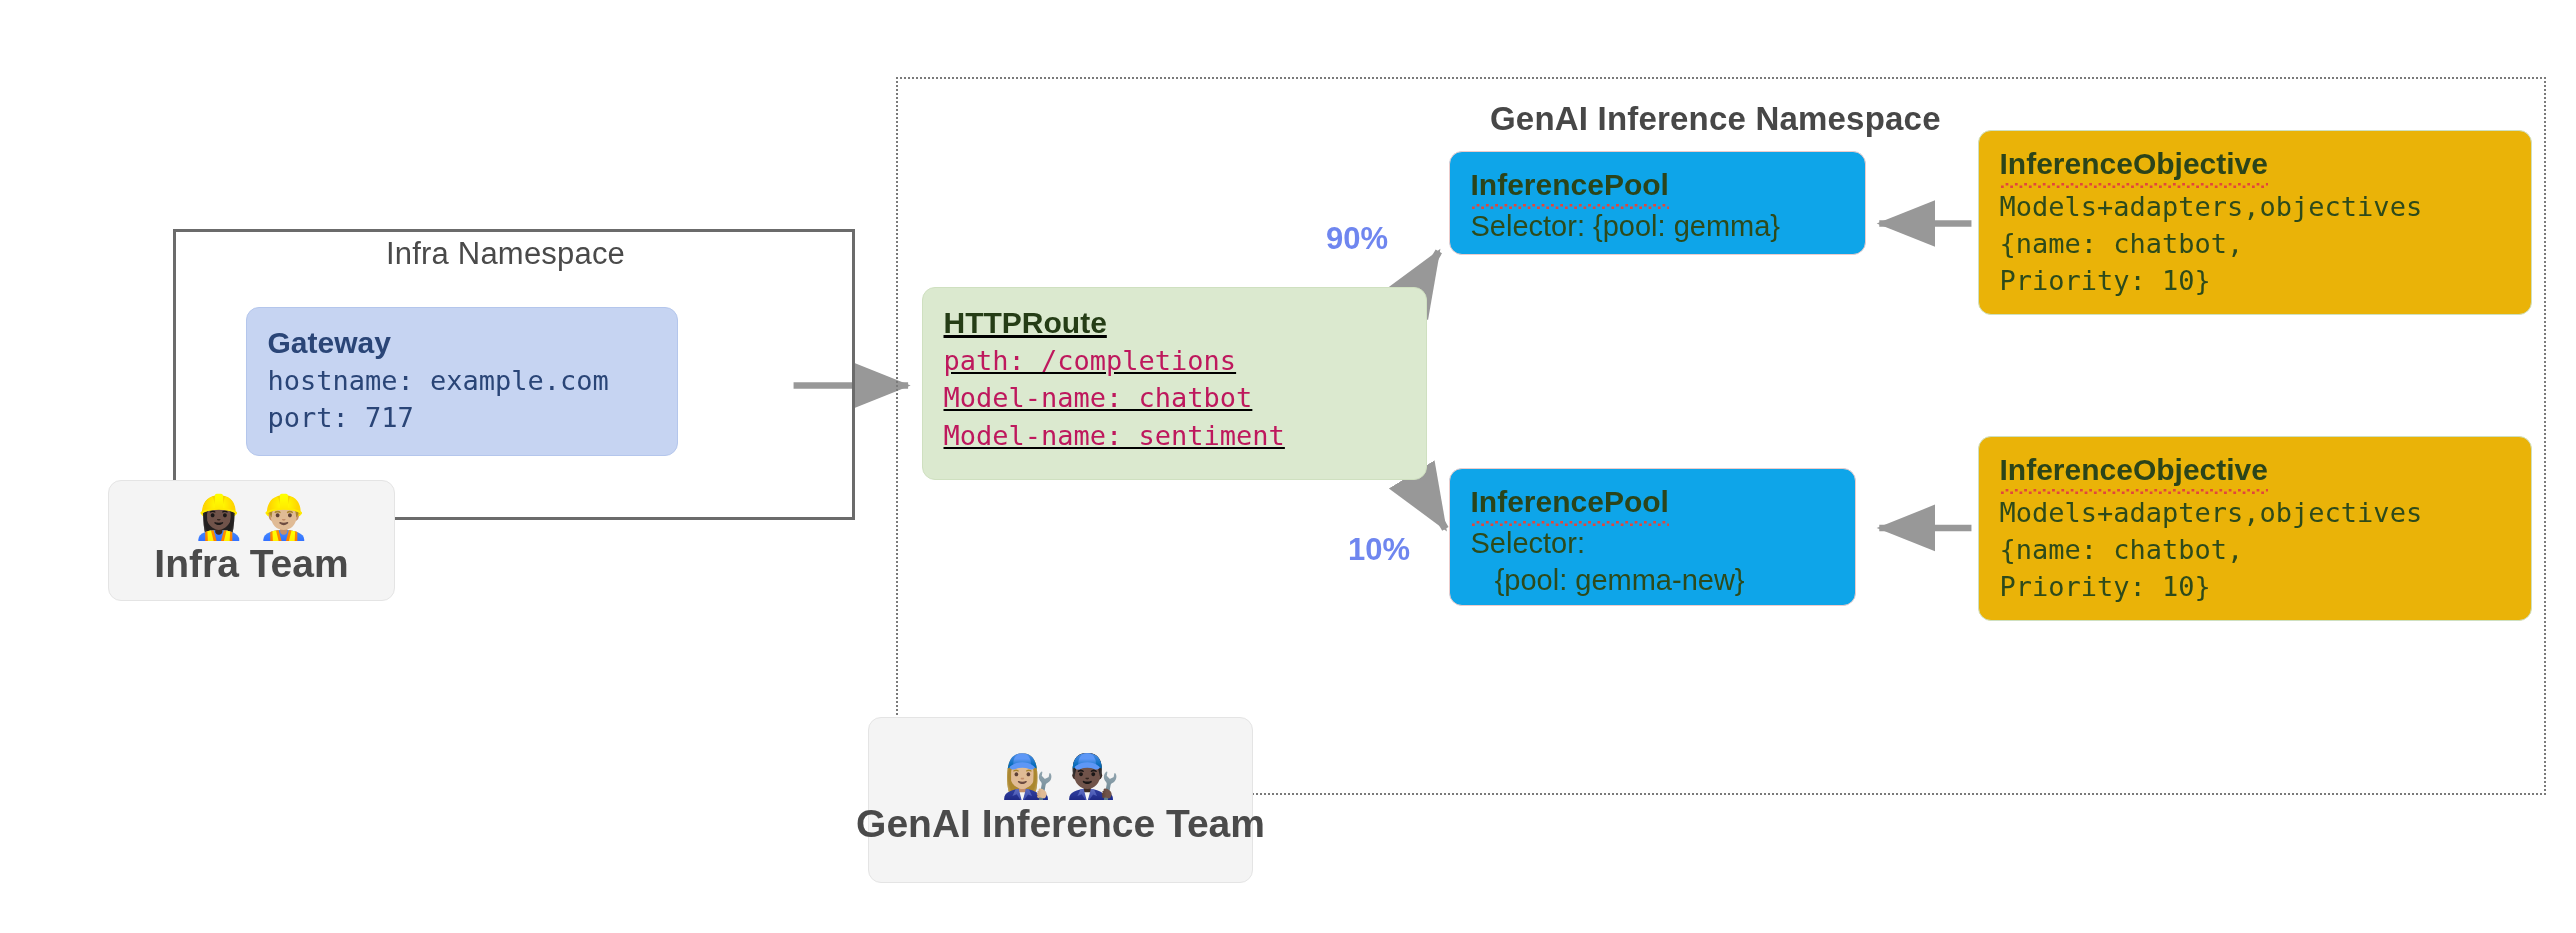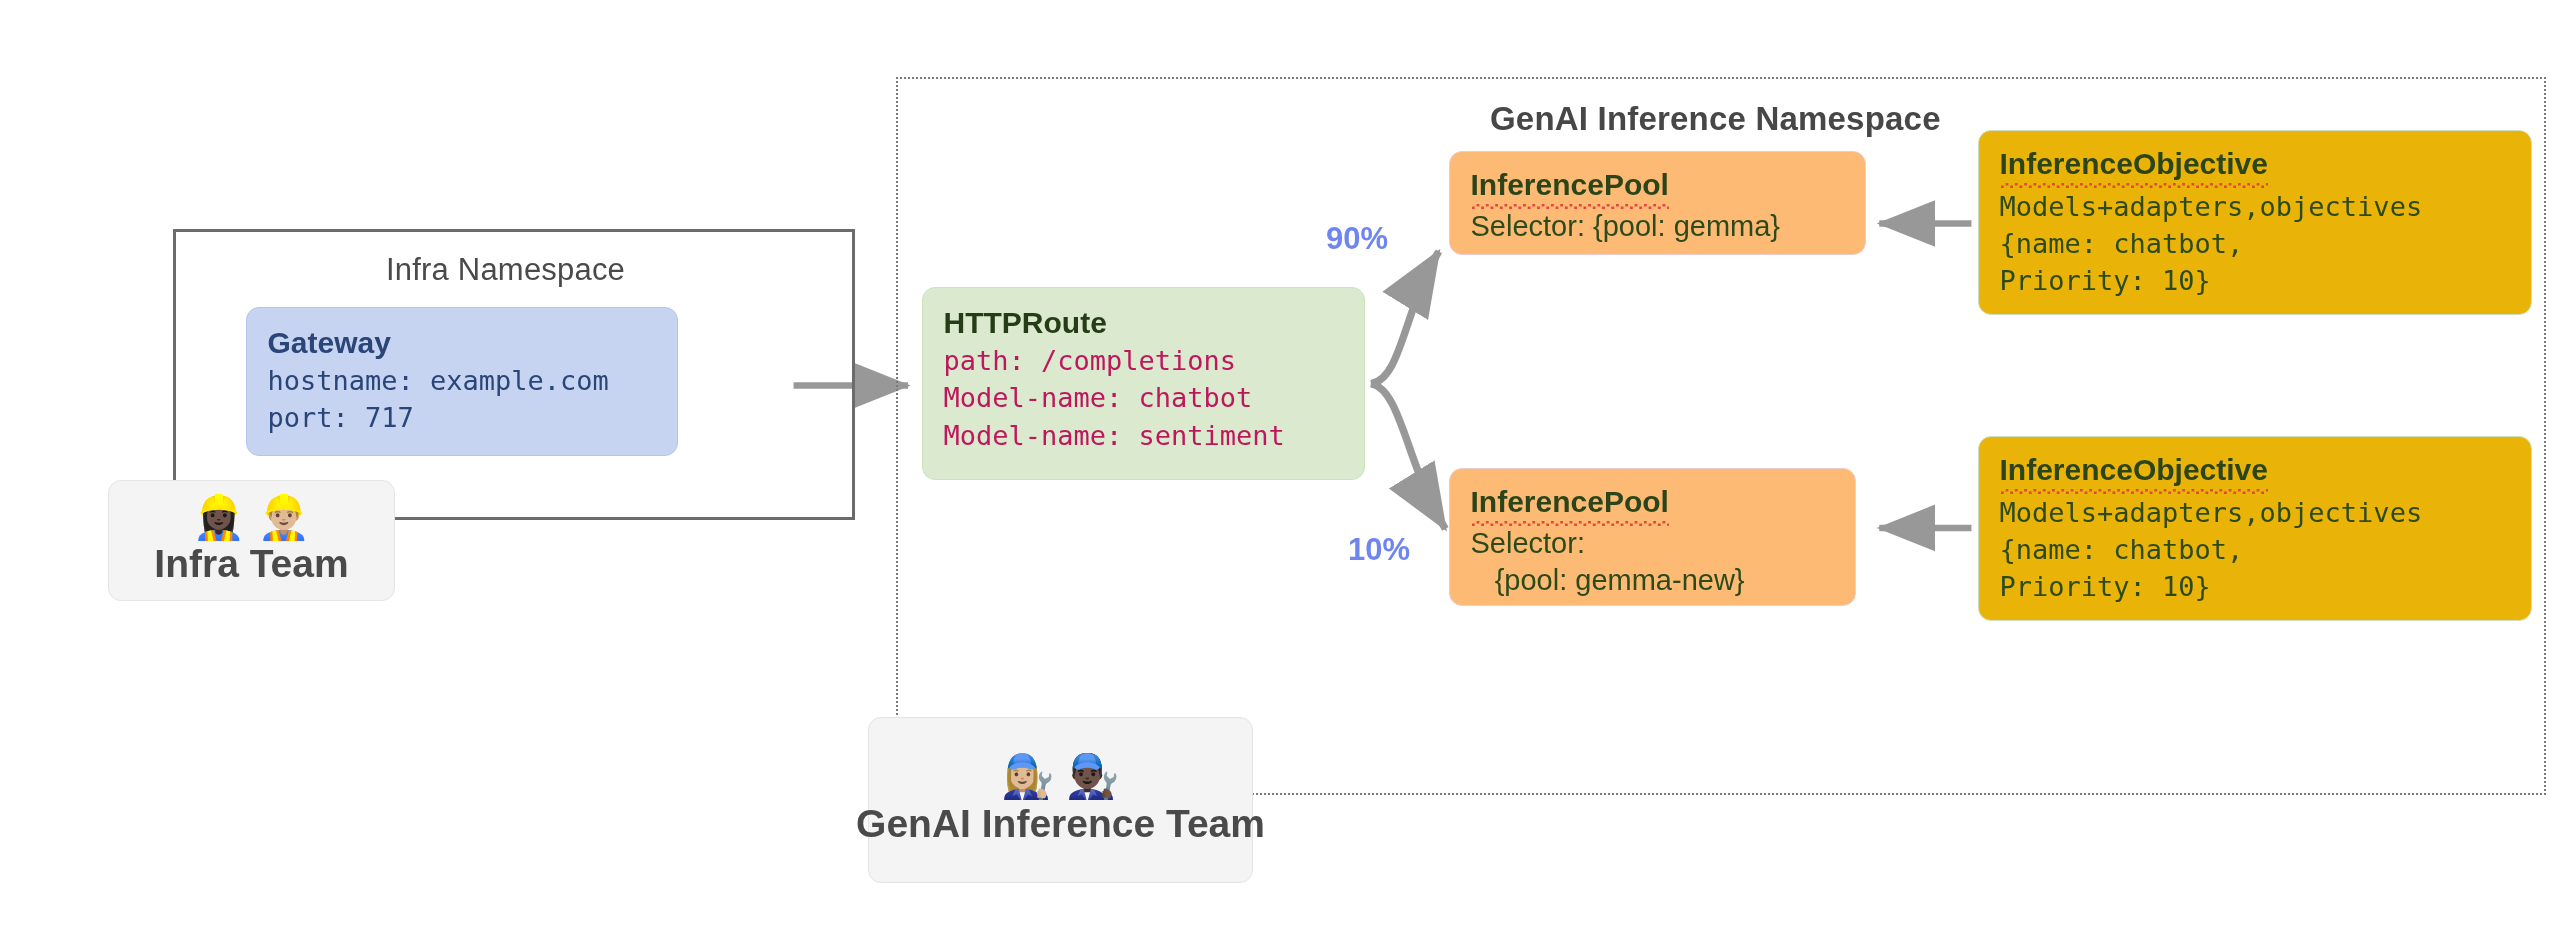--- a/index.html
+++ b/index.html
@@ -105,21 +105,21 @@
   .card-gateway .line  { color: #2a4577; }
 
   .card-route {
     background: #dbe9cf;
     border: 1.9px solid #cfe0c0;
   }
   .card-route .title { color: #253d16; }
   .card-route .line  { color: #be185d; }
 
   .card-pool {
-    background: #fdba74;
+    background: #0ea5e9;
     border: 1.9px solid #eccccc;
   }
   .card-pool .title { color: #2b441a; }
   .card-pool .line  { color: #2d4a1b; }
 
   .card-objective {
     background: #eab308;
     border: 1.9px solid #cfe0c0;
   }
   .card-objective .title { color: #2b441a; }
@@ -190,37 +190,37 @@
     <g>
       <path d="M2117,240 L2018,240" stroke="#989898" stroke-width="7" fill="none" marker-end="url(#arrowLeft)"></path>
     </g>
 
     <g>
       <path d="M2117,567 L2018,567" stroke="#989898" stroke-width="7" fill="none" marker-end="url(#arrowLeft)"></path>
     </g>
   </svg>
 
   <div class="ns-solid" style="left:173px; top:229px; width:682px; height:291px;"></div>
-  <div class="ns-title" style="left:386px; top:252px;text-align:center;">Infra Namespace</div>
+  <div class="ns-title" style="left:386px; top:236px;text-align:center;">Infra Namespace</div>
 
   <div class="card card-gateway" style="left:246px; top:307px; width:432px; height:149px;">
     <div class="title">Gateway</div>
     <div class="line">hostname: example.com</div>
     <div class="line">port: 717</div>
   </div>
 
   <div class="team" style="left:108px; top:480px; width:287px; height:121px;">
     <div class="emojis">👷🏿‍♀️👷🏼‍♂️</div>
     <div class="team-label">Infra Team</div>
   </div>
 
   <div class="ns-dotted" style="left:896px; top:77px; width:1650px; height:718px;"></div>
   <div class="ns-title big" style="left:1490px; top:100px;">GenAI Inference Namespace</div>
 
-  <div class="card card-route" style="left:922px; top:287px; width:443px; height:193px;">
+  <div class="card card-route" style="left:922px; top:287px; width:505px; height:193px;text-decoration:underline;">
     <div class="title">HTTPRoute</div>
     <div class="line">path: /completions</div>
     <div class="line">Model-name: chatbot</div>
     <div class="line">Model-name: sentiment</div>
   </div>
 
   <div class="weight" style="left:1326px; top:221px;">90%</div>
   <div class="weight" style="left:1348px; top:532px;">10%</div>
 
   <div class="card card-pool" style="left:1449px; top:151px; width:417px; height:104px; padding-top:13px;">

